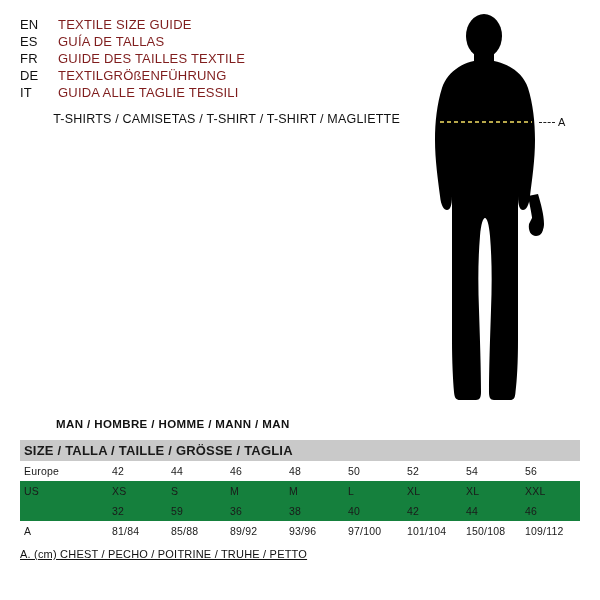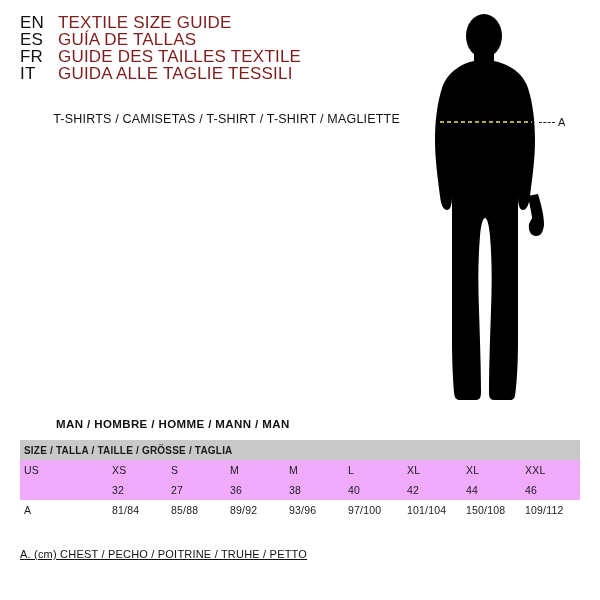--- a/index.html
+++ b/index.html
@@ -23,23 +23,23 @@
 
   
   .lang-block {
     position: absolute;
     left: 20px;
     top: 16px;
     width: 340px;
   }
   .lang-row {
     display: flex;
-    align-items: flex-end;
+    align-items: center;
     height: 17px;
-    font-size: 17px;
+    font-size: 13px;
     letter-spacing: 0.2px;
   }
   .lang-code {
     width: 38px;
     flex: 0 0 38px;
     color: #111;
   }
   .lang-text {
     color: #7f1d1d;
   }
@@ -111,24 +111,24 @@
   table.size-table th,
   table.size-table td {
     text-align: left;
     padding: 3px 4px 3px 4px;
     font-weight: normal;
     color: #1a1a1a;
     height: 14px;
   }
   table.size-table th.head-cell {
     font-weight: bold;
-    font-size: 10px;
+    font-size: 13px;
   }
   tr.row-head { background: #c9c9c9; }
-  tr.row-alt  { background: #f0abfc; }
+  tr.row-alt  { background: #15803d; }
   tr.row-plain{ background: #ffffff; }
   col.c-label { width: 88px; }
   col.c-val   { width: 59px; }
 
   .footnote {
     position: absolute;
     left: 20px;
     top: 548px;
     font-size: 11px;
     letter-spacing: 0.2px;
@@ -146,20 +146,24 @@
       <span class="lang-code">EN</span>
       <span class="lang-text">TEXTILE SIZE GUIDE</span>
     </div>
     <div class="lang-row">
       <span class="lang-code">ES</span>
       <span class="lang-text">GUÍA DE TALLAS</span>
     </div>
     <div class="lang-row">
       <span class="lang-code">FR</span>
       <span class="lang-text">GUIDE DES TAILLES TEXTILE</span>
+    </div>
+    <div class="lang-row">
+      <span class="lang-code">DE</span>
+      <span class="lang-text">TEXTILGRÖßENFÜHRUNG</span>
     </div>
     <div class="lang-row">
       <span class="lang-code">IT</span>
       <span class="lang-text">GUIDA ALLE TAGLIE TESSILI</span>
     </div>
   </div>
 
   <div class="cat-block">
     <div class="cat-line">T-SHIRTS / CAMISETAS / T-SHIRT / T-SHIRT / MAGLIETTE</div>
   </div>
@@ -233,35 +237,46 @@
         <col class="c-val">
         <col class="c-val">
         <col class="c-val">
     </colgroup>
     <thead>
       <tr class="row-head">
         <th class="head-cell" colspan="9">SIZE / TALLA / TAILLE / GRÖSSE / TAGLIA</th>
       </tr>
     </thead>
     <tbody>
+      <tr class="row-plain">
+        <td>Europe</td>
+        <td>42</td>
+        <td>44</td>
+        <td>46</td>
+        <td>48</td>
+        <td>50</td>
+        <td>52</td>
+        <td>54</td>
+        <td>56</td>
+      </tr>
       <tr class="row-alt">
         <td>US</td>
         <td>XS</td>
         <td>S</td>
         <td>M</td>
         <td>M</td>
         <td>L</td>
         <td>XL</td>
         <td>XL</td>
         <td>XXL</td>
       </tr>
       <tr class="row-alt">
         <td></td>
         <td>32</td>
-        <td>27</td>
+        <td>59</td>
         <td>36</td>
         <td>38</td>
         <td>40</td>
         <td>42</td>
         <td>44</td>
         <td>46</td>
       </tr>
       <tr class="row-plain">
         <td>A</td>
         <td>81/84</td>

